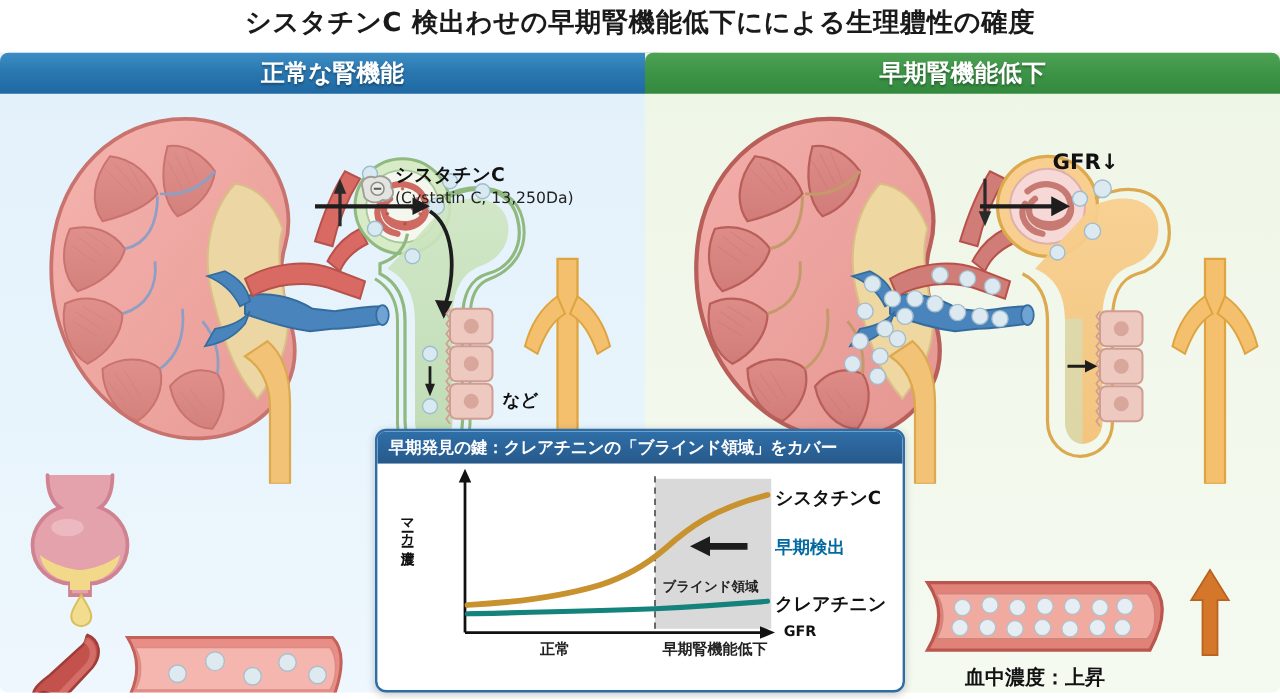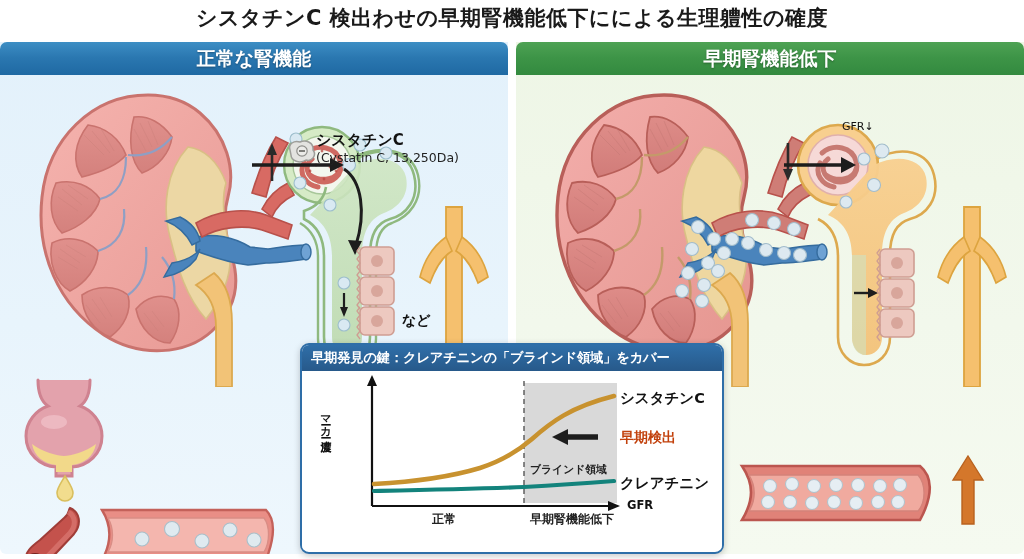--- a/index.html
+++ b/index.html
@@ -8,21 +8,21 @@
   #stage{position:relative;width:1024px;height:559px;background:#ffffff;}
 
   
   .title{position:absolute;left:0;top:4px;width:1024px;text-align:center;
          font-size:21px;font-weight:bold;color:#1a1a1a;letter-spacing:.5px;}
 
   
   .panel{position:absolute;top:42px;height:512px;overflow:hidden;}
   .panel.left{left:0;width:508px;
        background:linear-gradient(180deg,#e3f1fb 0%,#e8f4fc 55%,#eef7fd 100%);
-       border-radius:0 0 6px 6px;}
+       border-radius:0 0 6px 6px;padding-left:24px;}
   .panel.right{left:516px;width:508px;
        background:linear-gradient(180deg,#eef6e6 0%,#f2f8ec 55%,#f5faf0 100%);
        border-radius:0 0 6px 6px;}
   .phead{position:absolute;left:0;top:0;width:100%;height:33px;
          display:flex;align-items:center;justify-content:center;
          font-size:19px;font-weight:bold;color:#ffffff;
          text-shadow:0 1px 2px rgba(0,0,0,.32);
          border-radius:7px 7px 0 0;box-sizing:border-box;}
   .phead.blue{background:linear-gradient(180deg,#3d8ec4 0%,#2a77b0 48%,#1f69a3 100%);}
   .phead.green{background:linear-gradient(180deg,#4ea254 0%,#3d9447 48%,#338a3f 100%);}
@@ -42,26 +42,26 @@
        display:flex;align-items:center;padding-left:9px;
        font-size:13.3px;font-weight:bold;color:#fff;white-space:nowrap;
        letter-spacing:-.2px;}
   #chartbody{position:relative;width:100%;height:179px;background:#fff;}
 
   .axlabel{position:absolute;font-size:11.5px;font-weight:bold;color:#111;}
   .ylab{left:16px;top:36px;width:13px;writing-mode:vertical-rl;
         text-orientation:upright;letter-spacing:0px;line-height:1.0;font-size:11px;}
   .series-lab{position:absolute;font-size:14.5px;font-weight:bold;color:#111;white-space:nowrap;}
   .small-lab{position:absolute;font-size:10.8px;font-weight:bold;color:#222;white-space:nowrap;}
-  .annot{position:absolute;font-size:14px;font-weight:bold;color:#c2410c;white-space:nowrap;font-family:Liberation Mono, monospace;}
+  .annot{position:absolute;font-size:14px;font-weight:bold;color:#0369a1;white-space:nowrap;font-family:Liberation Mono, monospace;}
 
   
   .infoL{position:absolute;font-size:16px;font-weight:bold;color:#111;white-space:nowrap;}
   .infoR{position:absolute;font-size:16px;font-weight:bold;color:#111;white-space:nowrap;}
-  .gfrlab{position:absolute;font-size:11px;font-weight:normal;color:#111;}
+  .gfrlab{position:absolute;font-size:17px;font-weight:bold;color:#111;}
   .pct{position:absolute;font-size:17px;font-weight:bold;color:#111;
        text-align:center;line-height:1.22;}
   .nado{position:absolute;font-size:14px;font-weight:bold;color:#111;}
   svg{display:block;}
 </style>
 </head>
 <body>
 
 <div id="stage">
 
@@ -401,20 +401,21 @@
         <circle cx="74" cy="41" r="6.5"></circle>
           <circle cx="96" cy="40" r="6.5"></circle>
         <circle cx="118" cy="41" r="6.5"></circle>
           <circle cx="140" cy="40" r="6.5"></circle>
         <circle cx="160" cy="40" r="6.5"></circle>
       </g>
     </svg>
     <svg width="36" height="76" viewBox="0 0 36 76" style="position:absolute;left:434px;top:410px;">
       <path d="M18 4 L33 28 L24 28 L24 72 L12 72 L12 28 L3 28 Z" fill="#d4772b" stroke="#b8621f" stroke-width="1.4"></path>
     </svg>
+    <div class="infoR" style="left:256px;top:490px;">血中濃度：上昇</div>
   </div>
 
   <div id="chartcard">
     <div class="chead">早期発見の鍵：クレアチニンの「ブラインド領域」をカバー</div>
     <div id="chartbody">
       <svg width="420" height="179" viewBox="0 0 420 179">
 
         <rect x="222" y="12" width="93" height="120" fill="#d9d9d9"></rect>
 
         <line x1="222" y1="10" x2="222" y2="134" stroke="#555" stroke-width="1.4" stroke-dasharray="5,4"></line>

